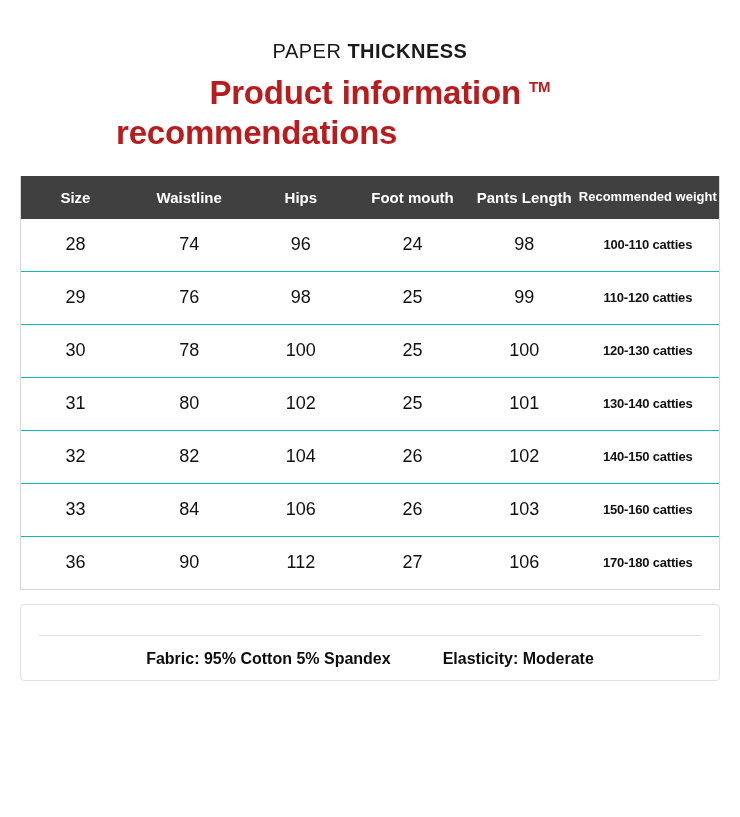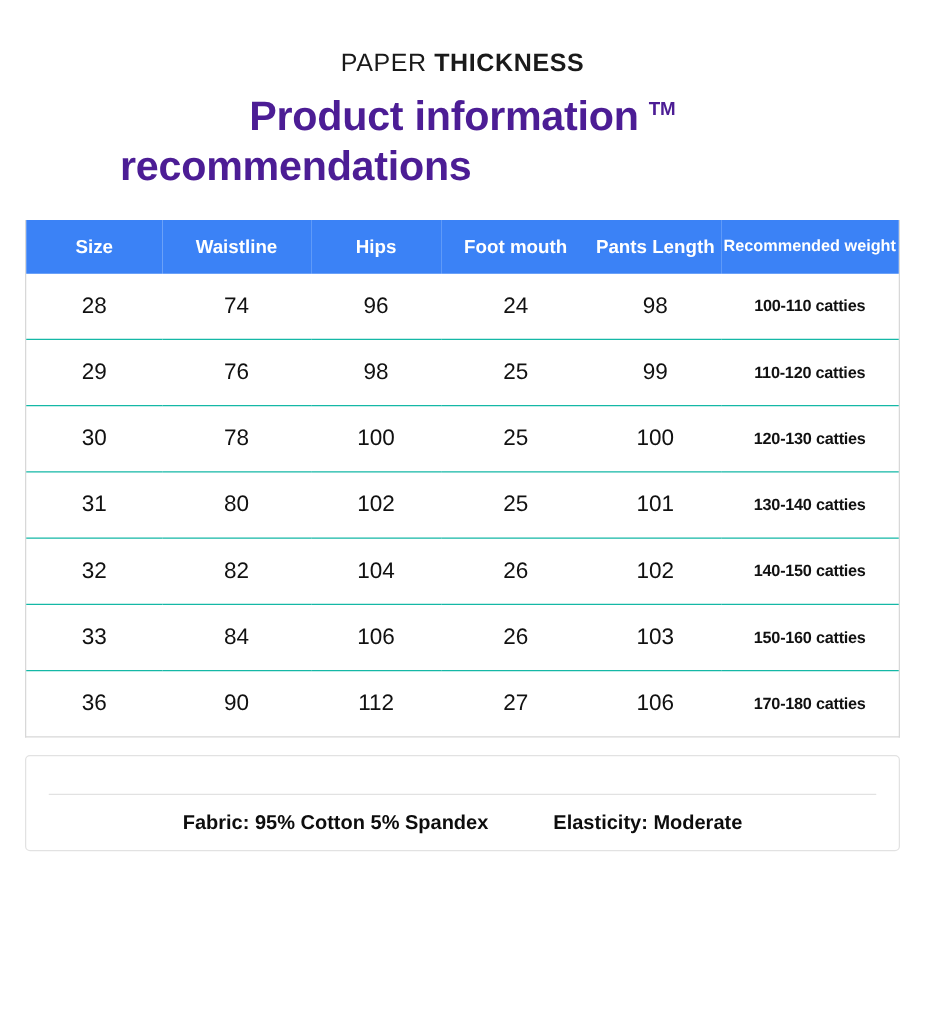--- a/index.html
+++ b/index.html
@@ -41,22 +41,23 @@
   }
   .title-wrap {
     width: 560px;
     margin: 0 auto;
     text-align: center;
   }
   .title-line {
     font-size: 33px;
     font-weight: 700;
     line-height: 1.22;
-    color: #4c1d95;
+    color: #b91c1c;
     letter-spacing: -0.2px;
+    margin-left: 20px;
   }
   .title-line .tm {
     font-size: 15px;
     font-weight: 700;
     vertical-align: super;
     margin-left: 8px;
     letter-spacing: 0;
   }
   .title-line.second {
     text-align: left;
@@ -68,21 +69,21 @@
     border: 1px solid #d8d8d8;
     border-top: none;
     box-sizing: border-box;
   }
   table.size-table {
     width: 100%;
     border-collapse: collapse;
     table-layout: fixed;
   }
   table.size-table thead th {
-    background: #3b82f6;
+    background: #404040;
     color: #ffffff;
     font-size: 15px;
     font-weight: 700;
     padding: 13px 2px;
     text-align: center;
     line-height: 1.15;
     vertical-align: middle;
   }
   table.size-table thead th.small {
     font-size: 13px;

